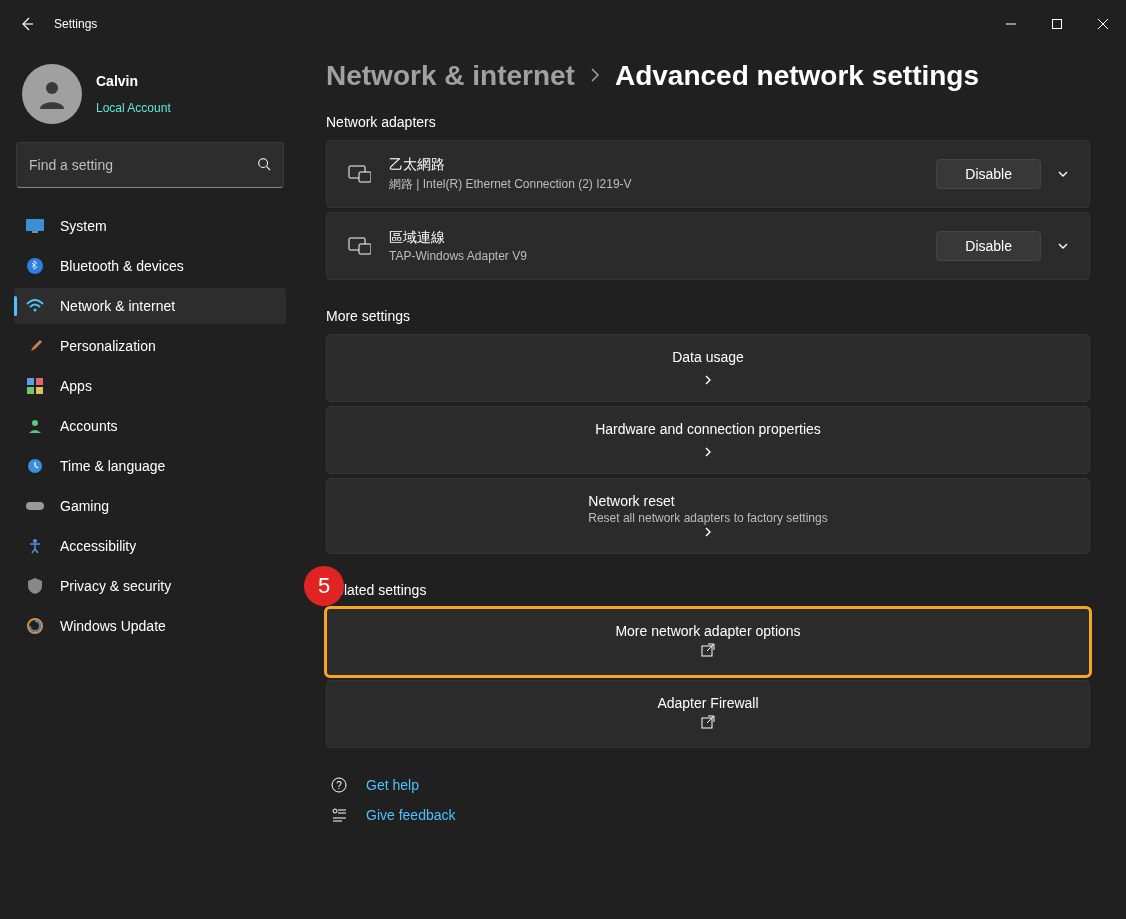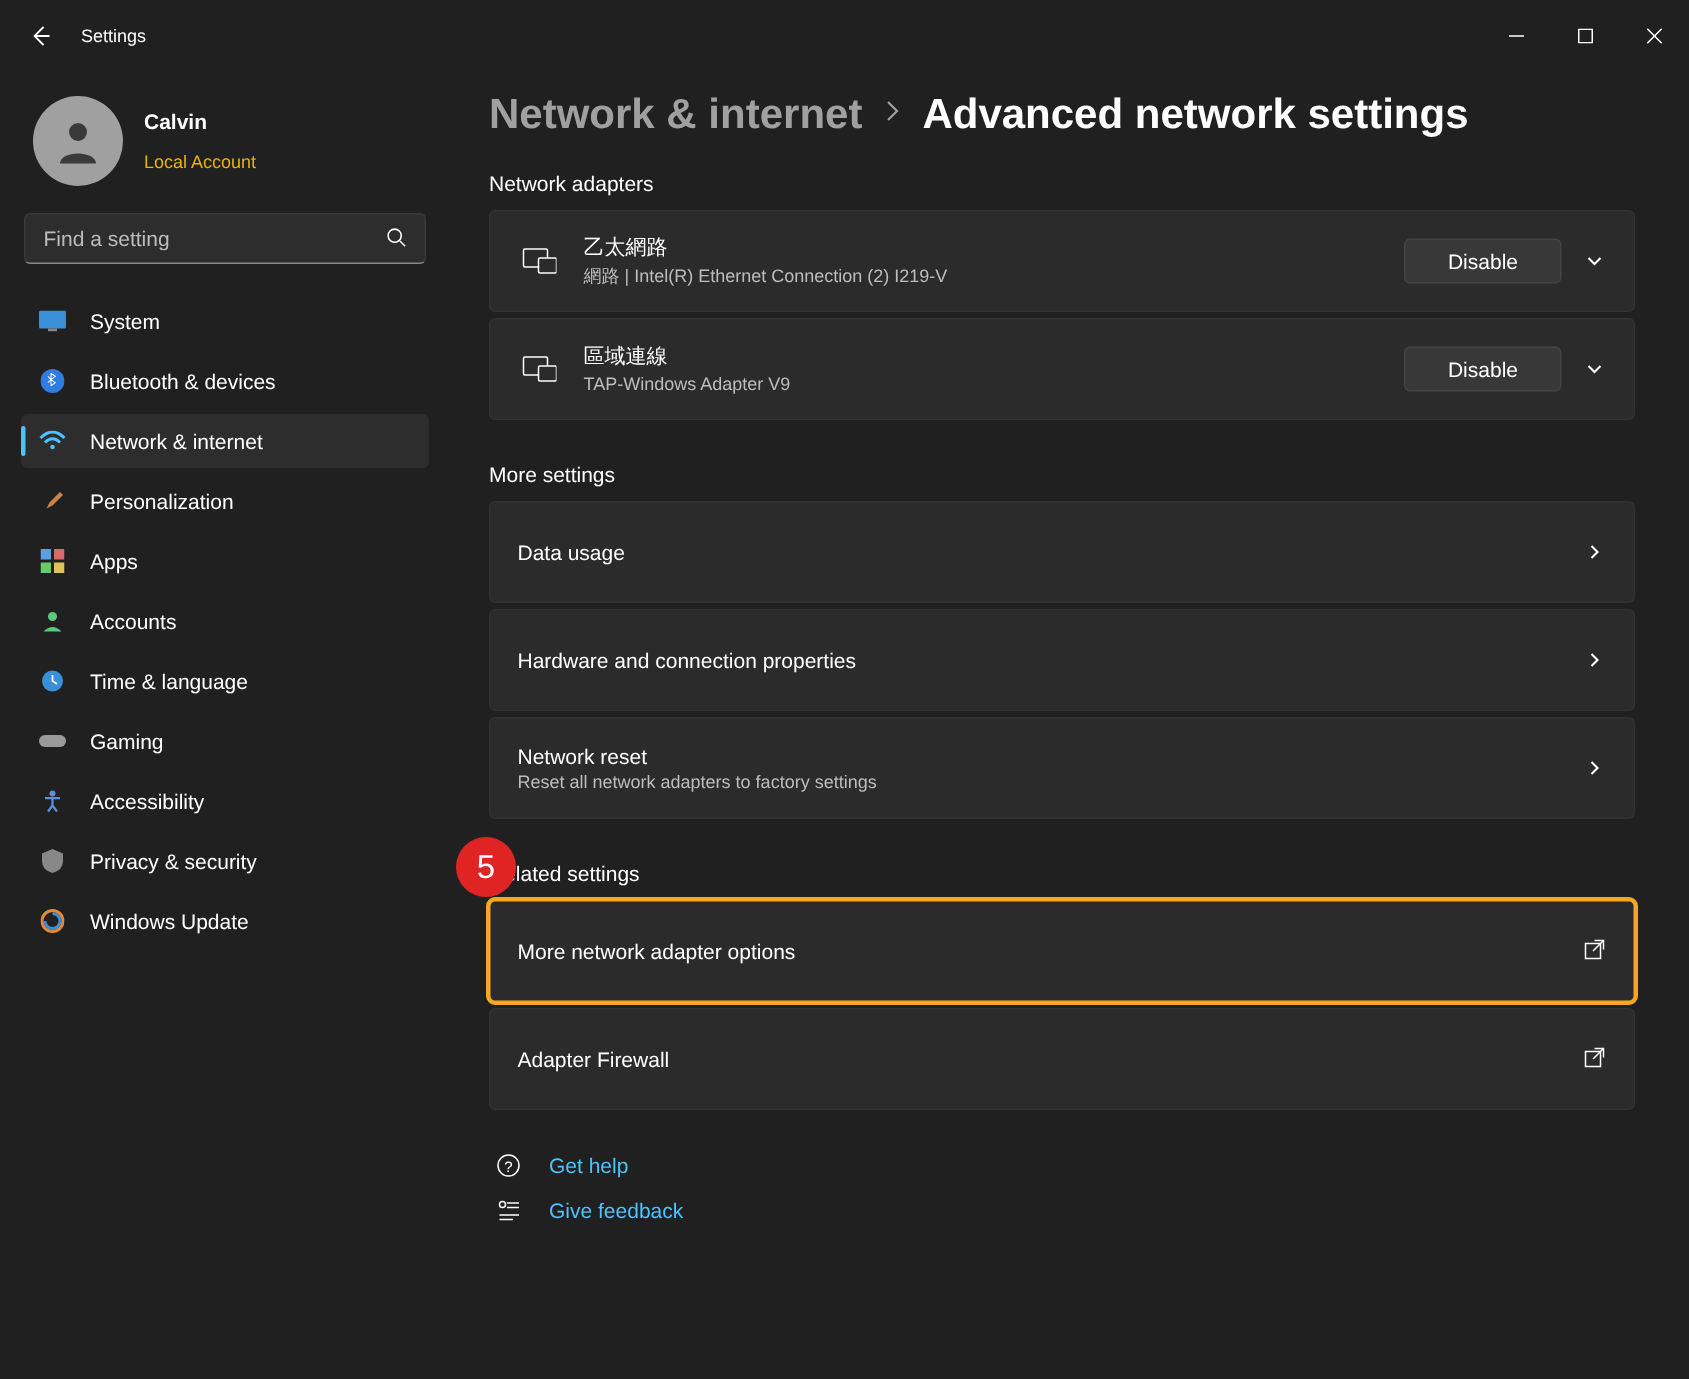--- a/index.html
+++ b/index.html
@@ -35,29 +35,29 @@
 
 
 .user-block { display: flex; align-items: center; gap: 14px; padding: 8px 8px 18px 8px; }
 .avatar {
   width: 60px; height: 60px; border-radius: 50%;
   background: #a0a0a0;
   display: flex; align-items: center; justify-content: center;
 }
 .avatar svg { fill: #3a3a3a; }
 .user-name { font-size: 14px; font-weight: 600; color: #ffffff; }
-.user-sub { font-size: 12px; color: #eab308; margin-top: 12px; }
+.user-sub { font-size: 12px; color: #5eead4; margin-top: 12px; }
 
 
 .search-wrap {
   background: #2d2d2d;
   border: 1px solid #3a3a3a;
   border-bottom: 1px solid #888;
   border-radius: 4px;
-  height: 34px;
+  height: 46px;
   display: flex; align-items: center;
   padding: 0 12px;
   margin: 0 2px 20px 2px;
 }
 .search-input {
   flex: 1; background: transparent; border: none; outline: none;
   color: #ffffff; font-size: 14px;
 }
 .search-input::placeholder { color: #bdbdbd; }
 .search-icon { color: #ffffff; }
@@ -92,21 +92,21 @@
 .card {
   background: #2b2b2b;
   border: 1px solid #333;
   border-radius: 4px;
   margin-bottom: 4px;
   display: flex; align-items: center;
   padding: 14px 18px;
   min-height: 68px;
   cursor: pointer;
 }
-.card.link-card { min-height: 68px; }
+.card.link-card { min-height: 68px; flex-direction: column; }
 .card-icon { width: 28px; display: flex; align-items: center; justify-content: center; margin-right: 16px; }
 .card-body { flex: 1; }
 .card-title { font-size: 14px; color: #ffffff; }
 .card-sub { font-size: 12px; color: #bdbdbd; margin-top: 2px; }
 .card-actions { display: flex; align-items: center; gap: 14px; padding-left: 26px; }
 .disable-btn {
   background: #383838; border: 1px solid #444;
   color: #ffffff; font-size: 14px;
   padding: 6px 28px; border-radius: 4px; cursor: pointer;
 }

